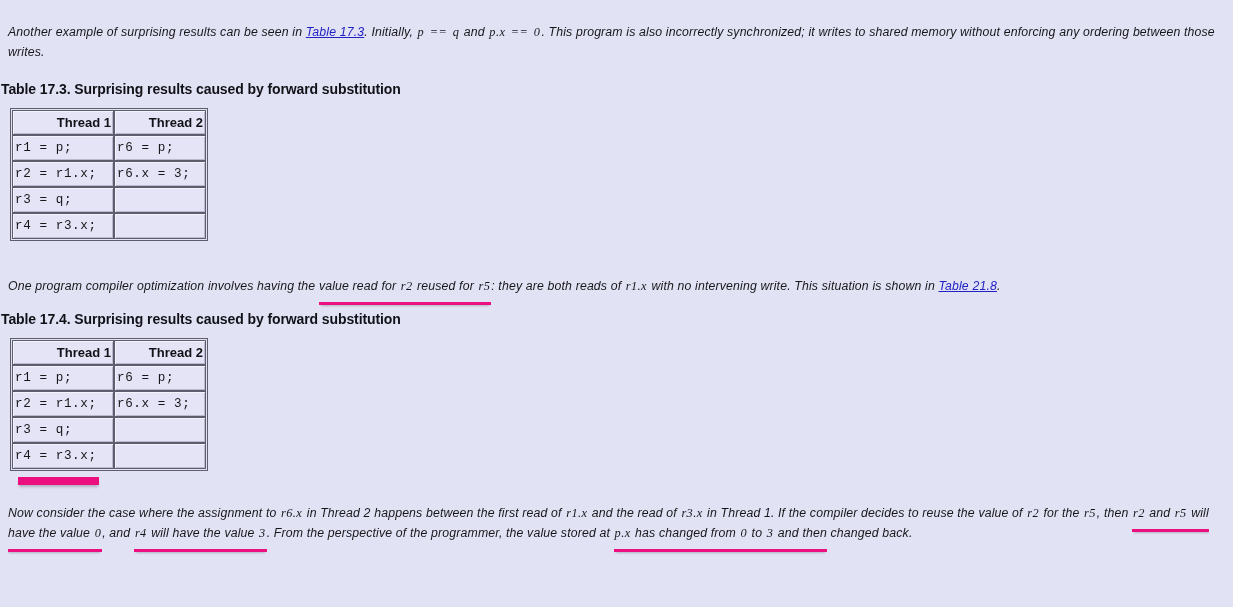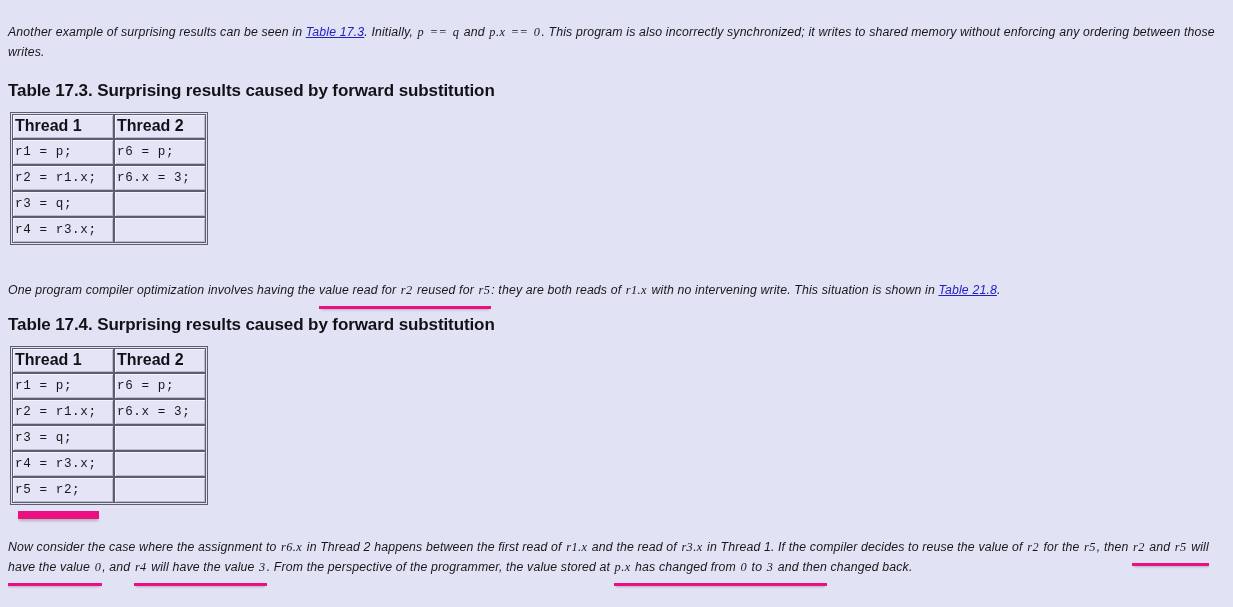--- a/index.html
+++ b/index.html
@@ -47,23 +47,23 @@
     background-image: linear-gradient(to top, #ec0f7f 0px, #ec0f7f 3px, transparent 3px);
     background-repeat: no-repeat;
     background-position: 0 100%;
     box-shadow: 0 3px 2px -2px rgba(0,0,0,0.22);
     padding-bottom: 12px;
   }
 
   
   .tbl-caption {
     font-weight: bold;
-    font-size: 17px;
+    font-size: 14px;
     color: #111118;
-    padding-left: 8px;
+    padding-left: 1px;
     letter-spacing: -0.1px;
   }
 
   
   .tbl-wrap {
     padding-left: 10px;
   }
   table.grid {
     border-collapse: separate;
     border-spacing: 0;
@@ -73,22 +73,22 @@
   }
   table.grid td,
   table.grid th {
     border: 1px solid #5d5d6e;
     background: #e4e4f6;
     padding: 1px 2px 2px 2px;
     box-shadow: inset 1px 1px 0 #f4f4ff, inset -1px -1px 0 #b9b9cf;
   }
   table.grid th {
     font-weight: bold;
-    font-size: 16px;
-    text-align: left;
+    font-size: 13px;
+    text-align: right;
     color: #111118;
     height: 20px;
     font-family: "Liberation Sans", sans-serif;
   }
   table.grid td {
     font-family: "Liberation Mono", monospace;
     font-size: 12.6px;
     letter-spacing: 0.6px;
     text-align: left;
     height: 21px;
@@ -173,24 +173,20 @@
         <td class="c2">r6.x = 3;</td>
       </tr>
       <tr>
         <td class="c1">r3 = q;</td>
         <td class="c2 empty"></td>
       </tr>
       <tr>
         <td class="c1">r4 = r3.x;</td>
         <td class="c2 empty"></td>
       </tr>
-      <tr>
-        <td class="c1">r5 = r2;</td>
-        <td class="c2 empty"></td>
-      </tr>
     </tbody>
   </table>
 </div>
 
 <div style="padding-left:18px; padding-top:6px;">
   <div class="under-bar" style="width:81px;"></div>
 </div>
 
 <div class="spacer" style="height:18px;"></div>
 <div class="para">

